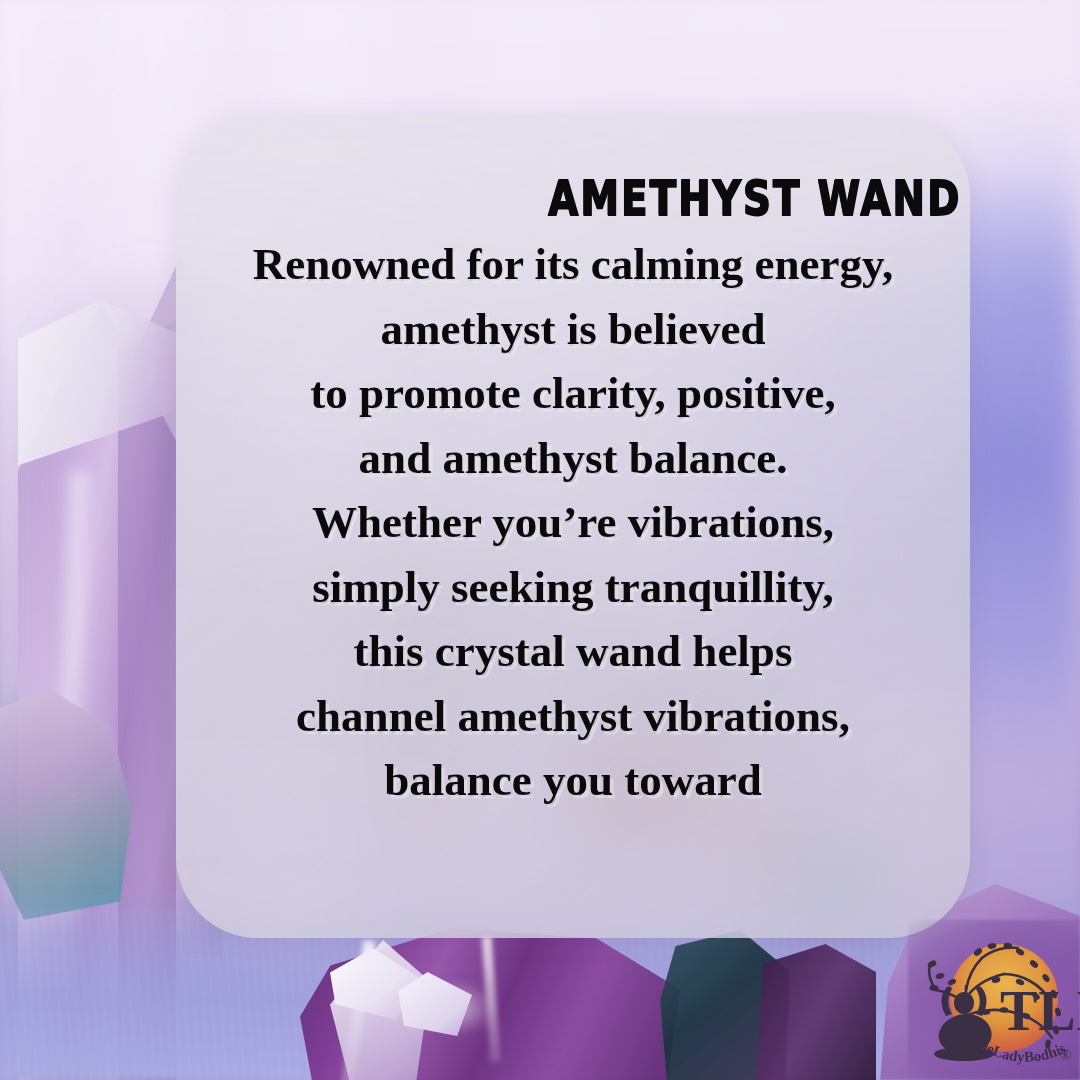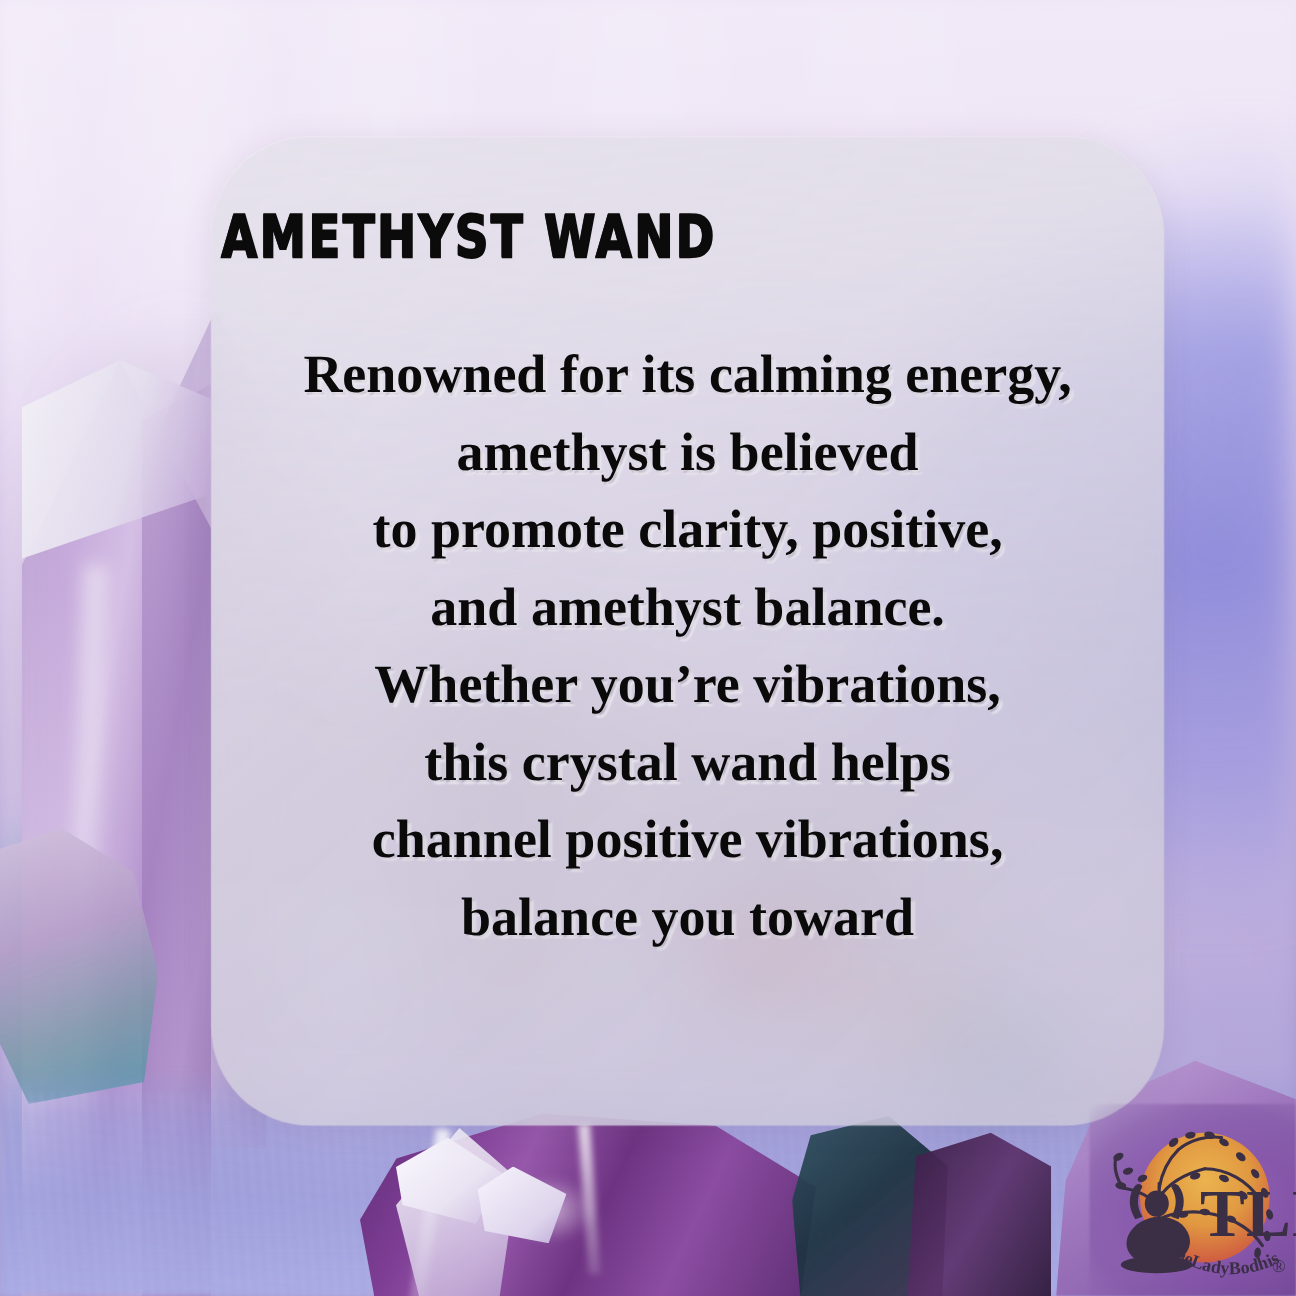--- a/index.html
+++ b/index.html
@@ -240,41 +240,41 @@
   #glass-panel-shade{
     position:absolute;inset:0;border-radius:82px;
     background:linear-gradient(180deg, rgba(232,229,238,.55) 0%, rgba(226,222,234,.30) 26%, rgba(210,206,220,.10) 58%, rgba(200,196,212,.05) 100%);
     pointer-events:none;
   }
 
   
   #text-stack{
     position:absolute;
     left:176px;top:114px;width:794px;height:824px;
-    display:flex;flex-direction:column;align-items:flex-start;
+    display:flex;flex-direction:column;align-items:flex-end;
     box-sizing:border-box;padding-top:32px;
   }
 
   #title{
     font-family:"DejaVu Sans", sans-serif;
     font-weight:700;
     font-size:40px;
     letter-spacing:2.5px;
     color:#0b0b0b;
     text-transform:uppercase;
     transform:scaleY(1.22) scaleX(.96);
     transform-origin:center top;
     margin-top:24px;
     text-shadow:1px 1px 0 rgba(255,255,255,.55), -1px 0 0 rgba(0,0,0,.85), 0 0 1px rgba(0,0,0,.9);
     white-space:nowrap;
     -webkit-text-stroke:1.6px #0b0b0b;
   }
 
   #body-text{
-    margin-top:64px;
+    margin-top:16px;
     width:100%;
     text-align:center;
     font-family:"Liberation Serif", serif;
     font-weight:700;
     font-size:45px;
     line-height:64.5px;
     color:#0a0a0a;
     text-shadow:3px 3px 2px rgba(255,255,255,.55), 2px 2px 1px rgba(120,110,130,.35);
   }
   #body-text .line{display:block;white-space:nowrap;}
@@ -332,22 +332,23 @@
   </div>
 
   <div id="text-stack">
     <div id="title">AMETHYST WAND</div>
     <div id="body-text">
       <span class="line">Renowned for its calming energy,</span>
       <span class="line">amethyst is believed</span>
       <span class="line">to promote clarity, positive,</span>
       <span class="line">and amethyst balance.</span>
       <span class="line">Whether you’re vibrations,</span>
+      <span class="line">simply seeking tranquillity,</span>
       <span class="line">this crystal wand helps</span>
-      <span class="line">channel positive vibrations,</span>
+      <span class="line">channel amethyst vibrations,</span>
       <span class="line">balance you toward</span>
     </div>
   </div>
 
   <div id="logo">
     <div id="logo-wash"></div>
     <svg viewBox="0 0 172 160">
       <defs>
         <radialGradient id="sunGrad" cx="50%" cy="36%" r="68%">
           <stop offset="0%" stop-color="#f0b84a"></stop>

